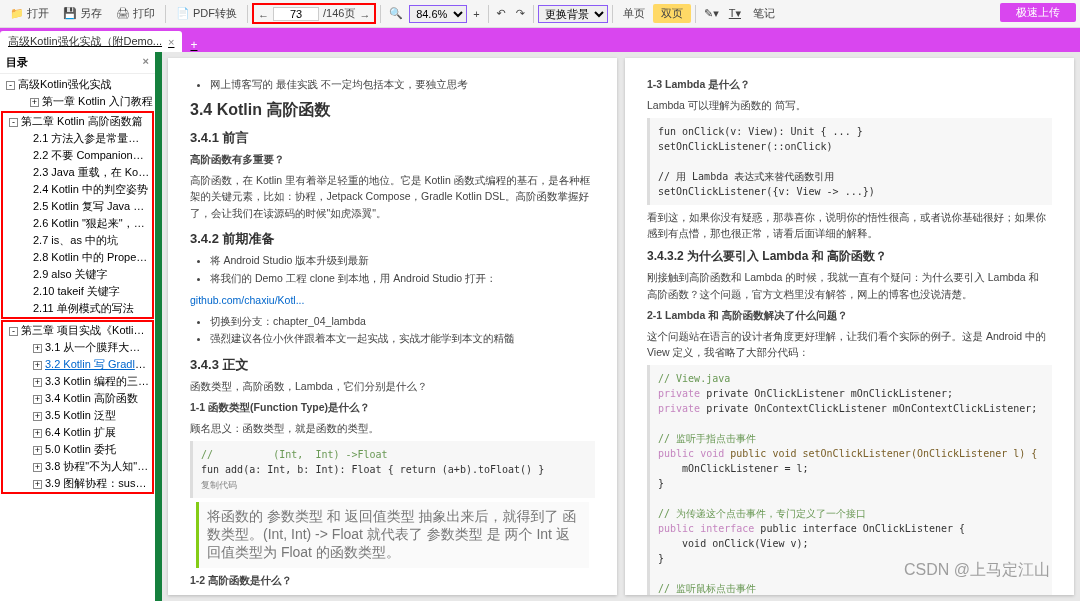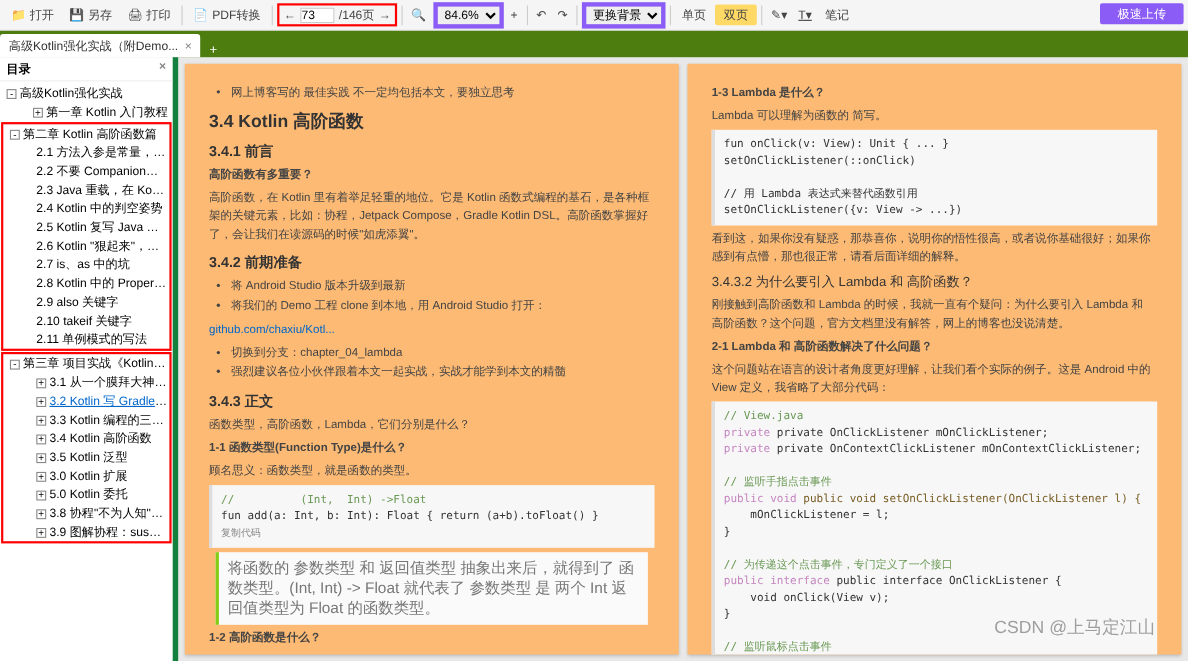--- a/index.html
+++ b/index.html
@@ -2,44 +2,44 @@
 <html><head>
 <meta charset="utf-8">
 <style>
 * { margin:0; padding:0; box-sizing:border-box; }
 body { font-family:"Microsoft YaHei","PingFang SC",sans-serif; font-size:12px; background:#e8e8e8; width:1080px; height:601px; overflow:hidden; position:relative; }
 .toolbar { height:28px; background:#f5f5f5; border-bottom:1px solid #ddd; display:flex; align-items:center; padding:0 4px; gap:2px; font-size:11px; color:#444; }
 .tb-item { display:flex; align-items:center; gap:3px; padding:2px 6px; cursor:pointer; }
 .tb-sep { width:1px; height:18px; background:#ccc; margin:0 2px; }
 .tb-icon { width:14px; height:14px; display:inline-block; }
 .page-nav { border:2px solid red; display:flex; align-items:center; padding:1px 4px; gap:4px; }
-.page-input { width:31px; text-align:left; border:1px solid #ccc; font-size:11px; }
-.zoom-sel { border:4px solid #8b5cf6; font-size:11px; padding:1px 2px; }
+.page-input { width:46px; text-align:center; border:1px solid #ccc; font-size:11px; }
+.zoom-sel { border:1px solid #8b5cf6; font-size:11px; padding:1px 2px; }
 .btn-yellow { background:#ffd966; padding:2px 8px; border-radius:2px;font-family:Liberation Mono, monospace; }
-.btn-blue { position:absolute; right:4px; top:3px; background:#8b5cf6; color:#fff; padding:2px 16px; border-radius:2px; font-size:11px; }
-.tab-bar { height:24px; background:#4d7c0f; display:flex; align-items:flex-end; }
+.btn-blue { position:absolute; right:4px; top:3px; background:#d946ef; color:#fff; padding:2px 16px; border-radius:2px; font-size:11px; }
+.tab-bar { height:24px; background:#d946ef; display:flex; align-items:flex-end;text-decoration:underline; }
 .tab { background:#fff; color:#333; padding:3px 8px; font-size:11px; display:flex; align-items:center; gap:6px; border-radius:3px 3px 0 0; }
 .tab-close { color:#888; cursor:pointer; }
 .tab-add { color:#fff; padding:0 8px; cursor:pointer; }
 .main { display:flex; height:549px; }
-.sidebar { width:162px; background:#fff; border-right:5px solid #15803d; overflow:hidden; font-size:11px; }
+.sidebar { width:162px; background:#fff; border-right:7px solid #15803d; overflow:hidden; font-size:11px; }
 .sb-head { padding:3px 6px; font-weight:bold; border-bottom:1px solid #eee; display:flex; justify-content:space-between; }
 .sb-close { color:#888; cursor:pointer; }
 .tree { padding:2px 0; }
 .tree-node { padding:1px 2px 1px 6px; white-space:nowrap; overflow:hidden; text-overflow:ellipsis; cursor:pointer; }
 .tree-node.l1 { padding-left:6px; }
 .tree-node.l2 { padding-left:30px; }
 .exp { display:inline-block; width:9px; height:9px; border:1px solid #888; text-align:center; line-height:7px; font-size:9px; margin-right:3px; }
 .red-box { border:2px solid red; margin:1px; }
 .link-text { color:#0066cc; text-decoration:underline; }
 .content { flex:1; display:flex; gap:8px; padding:6px; overflow:hidden; }
-.page { background:#fdba74; flex:1; padding:14px 22px; font-size:11px; color:#333; overflow:hidden; box-shadow:0 1px 3px rgba(0,0,0,.2); }
+.page { background:#ffffff; flex:1; padding:14px 22px; font-size:11px; color:#333; overflow:hidden; box-shadow:0 1px 3px rgba(0,0,0,.2); }
 .page h2 { font-size:16px; font-weight:bold; margin:6px 0; }
 .page h3 { font-size:13px; font-weight:bold; margin:8px 0 4px; }
-.page h4 { font-size:12px; font-weight:normal; margin:6px 0 3px; }
+.page h4 { font-size:12px; font-weight:bold; margin:6px 0 3px; }
 .page p { margin:4px 0; line-height:1.6; font-size:10.5px; color:#444; }
 .page ul { margin:4px 0 4px 20px; }
 .page li { font-size:10.5px; line-height:1.7; color:#444; }
 .page a { color:#0066cc; }
 .code-block { background:#f7f7f7; border-left:3px solid #ddd; padding:6px 8px; margin:4px 0; font-family:Consolas,monospace; font-size:10px; line-height:1.5; white-space:pre; overflow:hidden; }
 .cb-label { color:#888; font-size:9px; }
 .note-block { background:#fafafa; border-left:3px solid #84cc16; padding:6px 8px; margin:4px 6px; font-size:14px; color:#777; }
 .kw-comment { color:#6a9955; }
 .kw-keyword { color:#c586c0; }
 .kw-func { color:#795e26; }
@@ -129,21 +129,21 @@
         <div class="tree-node l2">2.10 takeif 关键字</div>
         <div class="tree-node l2">2.11 单例模式的写法</div>
       </div>
       <div class="red-box">
         <div class="tree-node l1"><span class="exp">-</span><span>第三章 项目实战《Kotlin Jetpack 实战》</span></div>
         <div class="tree-node l2"><span class="exp">+</span><span>3.1 从一个膜拜大神的 Demo 开始</span></div>
         <div class="tree-node l2"><span class="exp">+</span><span class="link-text">3.2 Kotlin 写 Gradle  脚本是一种什么体验</span></div>
         <div class="tree-node l2"><span class="exp">+</span><span>3.3 Kotlin 编程的三重境界</span></div>
         <div class="tree-node l2"><span class="exp">+</span><span>3.4  Kotlin 高阶函数</span></div>
         <div class="tree-node l2"><span class="exp">+</span><span>3.5 Kotlin 泛型</span></div>
-        <div class="tree-node l2"><span class="exp">+</span><span>3.0 Kotlin 扩展</span></div>
+        <div class="tree-node l2"><span class="exp">+</span><span>6.4 Kotlin 扩展</span></div>
         <div class="tree-node l2"><span class="exp">+</span><span>5.0 Kotlin 委托</span></div>
         <div class="tree-node l2"><span class="exp">+</span><span>3.8 协程"不为人知"的调试技巧</span></div>
         <div class="tree-node l2"><span class="exp">+</span><span>3.9 图解协程：suspend</span></div>
       </div>
     </div>
   </div>
 
   <div class="content">
     <div class="page">
       <ul>

